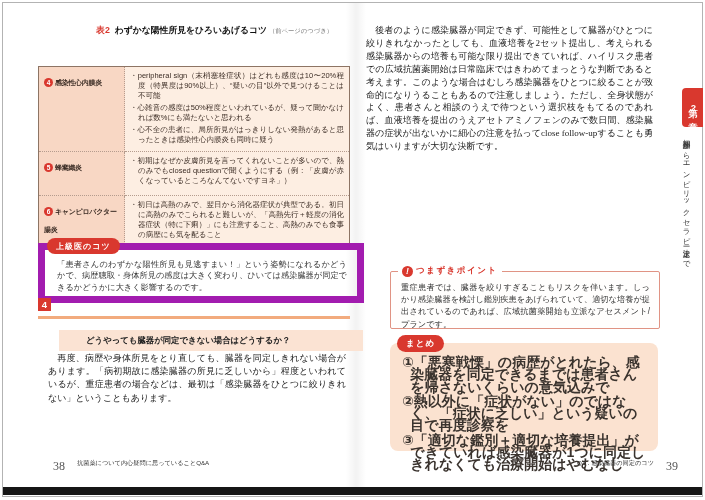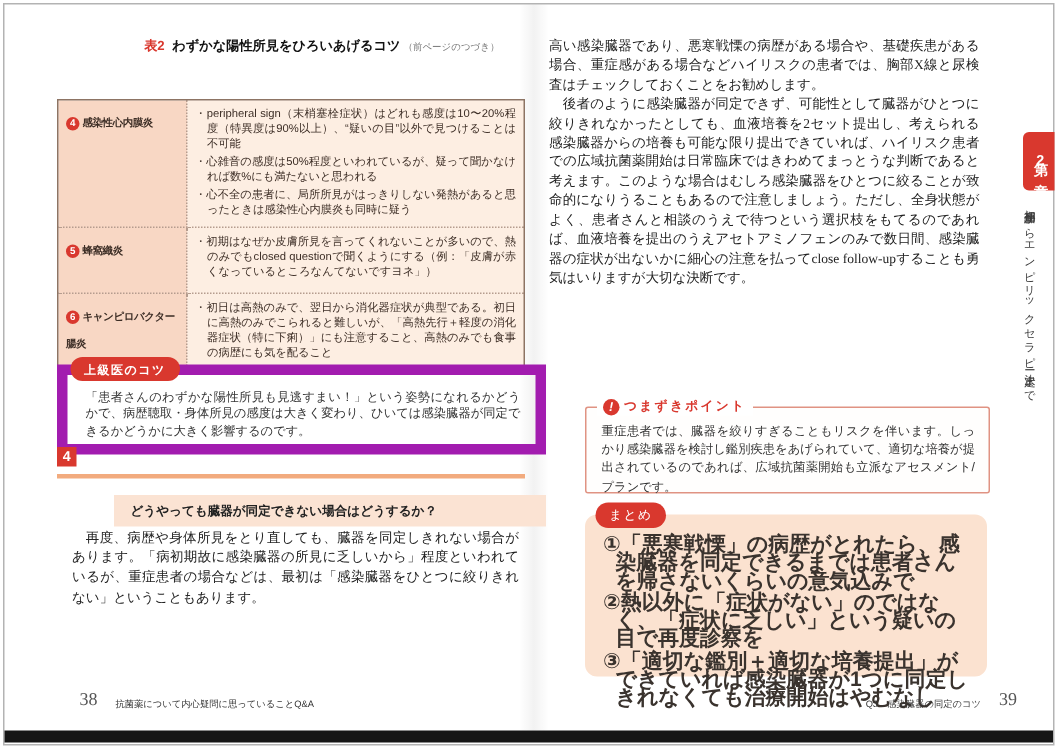--- a/index.html
+++ b/index.html
@@ -37,47 +37,47 @@
   .ribbon{position:absolute;left:2px;top:-12px;background:#d9382e;color:#fff;font-weight:bold;
           font-size:8px;padding:2.5px 9px;border-radius:9px;letter-spacing:1px;}
   .senior-text{padding:9px 10px 0 12px;font-size:8.2px;line-height:11.3px;color:#333;}
 
   .sec-head{left:38px;top:298px;width:312px;display:flex;align-items:center;gap:5px;
             border-bottom:3px solid #f2ab7e;padding-bottom:5px;}
   .secnum{width:13px;height:13px;background:#d9382e;color:#fff;font-weight:bold;font-size:9.5px;
           line-height:13px;text-align:center;flex:0 0 auto;}
   .sectitle{font-weight:bold;font-size:12.5px;color:#1a1a1a;letter-spacing:0.3px;white-space:nowrap;}
 
-  .q-bar{left:76px;top:330px;width:277px;background:#fbe3d3;font-weight:bold;font-size:8.4px;
-         color:#222;padding:5px 0 5px 11px;}
+  .q-bar{left:59px;top:330px;width:277px;background:#fbe3d3;font-weight:bold;font-size:8.4px;
+         color:#222;padding:5px 0 5px 27px;}
 
   .lp-para{left:48px;width:298px;font-size:9px;line-height:13.2px;color:#222;}
   .lp-para1{top:352px;} .lp-para2{top:405px;}
 
-  .footer{top:459px;display:flex;align-items:flex-end;gap:12px;}
+  .footer{top:459px;display:flex;align-items:flex-start;gap:12px;}
   .lp-footer{left:53px;}
   .rp-footer{left:0;width:678px;justify-content:flex-end;}
   .pgnum{font-family:"Liberation Serif","DejaVu Serif",serif;font-size:12px;color:#555;}
   .ft-small{font-size:6.2px;color:#333;}
 
   
   .rp-body{left:366px;top:24px;width:287px;font-size:9px;line-height:12.9px;color:#222;}
   .rp-body p{margin:0;}
   .case{color:#d9382e;font-weight:bold;}
 
   .pitfall{left:390px;top:271px;width:268px;height:56px;border:1px solid #e09383;border-radius:2px;background:#fffefd;}
   .pit-label{position:absolute;left:7px;top:-7px;background:#fff;padding:0 4px;display:flex;
              align-items:center;gap:3px;}
   .pit-icon{width:11px;height:11px;border-radius:50%;background:#d9382e;color:#fff;font-weight:bold;
             font-size:8.5px;line-height:11px;text-align:center;font-style:italic;}
   .pit-word{color:#d9382e;font-weight:bold;font-size:8.5px;letter-spacing:1.5px;}
   .pit-text{padding:10px 9px 0 10px;font-size:8.2px;line-height:12.2px;color:#333;}
 
   .summary{left:390px;top:343px;width:268px;height:108px;background:#fbe2d0;border-radius:8px;}
-  .sum-badge{position:absolute;left:7px;top:-8px;background:#d9382e;color:#fff;font-weight:normal;
+  .sum-badge{position:absolute;left:7px;top:-8px;background:#d9382e;color:#fff;font-weight:bold;
              font-size:8.5px;padding:2.5px 9px;border-radius:10px;letter-spacing:1px;}
   .sum-items{padding:13px 9px 0 12px;}
   .sum-item{font-weight:bold;font-size:14px;line-height:12.3px;color:#3a332e;
             padding-left:8.3px;text-indent:-8.3px;margin-bottom:2px;}
 
   
   .chap-tab{left:682px;top:88px;width:21px;height:39px;background:#d9382e;border-radius:4px 0 0 4px;
             display:flex;align-items:center;justify-content:center;}
   .chap-tab span{writing-mode:vertical-rl;text-orientation:upright;color:#fff;font-weight:bold;
                  font-size:9.5px;letter-spacing:1px;}
@@ -142,21 +142,20 @@
   <div class="abs q-bar goth">どうやっても臓器が同定できない場合はどうするか？</div>
 
   <div class="abs lp-para lp-para1 serif jtext">　再度、病歴や身体所見をとり直しても、臓器を同定しきれない場合があります。「病初期故に感染臓器の所見に乏しいから」程度といわれているが、重症患者の場合などは、最初は「感染臓器をひとつに絞りきれない」ということもあります。</div>
 
   <div class="abs footer lp-footer">
     <span class="pgnum">38</span>
     <span class="ft-small goth">抗菌薬について内心疑問に思っていることQ&amp;A</span>
   </div>
 
   <div class="abs rp-body serif jtext">
-    <p>高い感染臓器であり、悪寒戦慄の病歴がある場合や、基礎疾患がある場合、重症感がある場合などハイリスクの患者では、胸部X線と尿検査はチェックしておくことをお勧めします。</p>
     <p>　後者のように感染臓器が同定できず、可能性として臓器がひとつに絞りきれなかったとしても、血液培養を2セット提出し、考えられる感染臓器からの培養も可能な限り提出できていれば、ハイリスク患者での広域抗菌薬開始は日常臨床ではきわめてまっとうな判断であると考えます。このような場合はむしろ感染臓器をひとつに絞ることが致命的になりうることもあるので注意しましょう。ただし、全身状態がよく、患者さんと相談のうえで待つという選択枝をもてるのであれば、血液培養を提出のうえアセトアミノフェンのみで数日間、感染臓器の症状が出ないかに細心の注意を払ってclose follow-upすることも勇気はいりますが大切な決断です。</p>
   </div>
 
   <div class="abs pitfall">
     <div class="pit-label">
       <span class="pit-icon goth">!</span>
       <span class="pit-word goth">つまずきポイント</span>
     </div>
     <div class="pit-text goth jtext">重症患者では、臓器を絞りすぎることもリスクを伴います。しっかり感染臓器を検討し鑑別疾患をあげられていて、適切な培養が提出されているのであれば、広域抗菌薬開始も立派なアセスメント/プランです。</div>
   </div>

